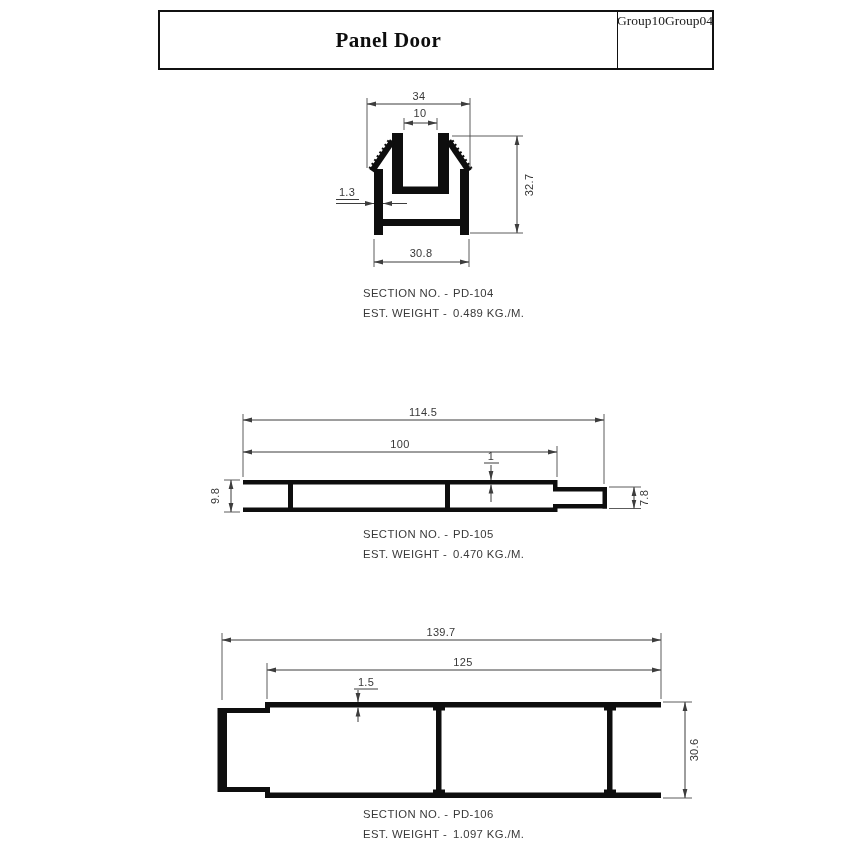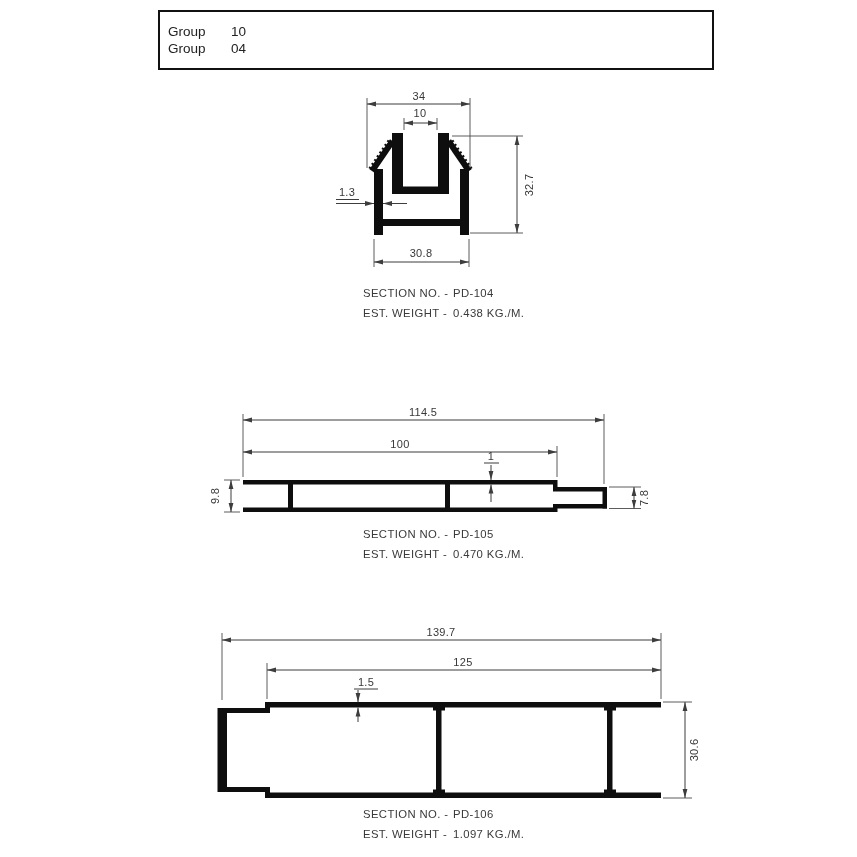--- a/index.html
+++ b/index.html
@@ -4,40 +4,43 @@
 <style>
   html,body{margin:0;padding:0;background:#ffffff;}
   .page{position:relative;width:857px;height:857px;background:#ffffff;overflow:hidden;
         font-family:"Liberation Sans",sans-serif;}
   
   .header-box{position:absolute;left:158px;top:10px;width:552px;height:56px;
               border:2.5px solid #111;display:flex;background:#fff;}
   .title-cell{flex:1;display:flex;align-items:center;justify-content:center;border-right:1.5px solid #111;}
   .title-cell h1{margin:0;font-family:"Liberation Serif",serif;font-weight:bold;
                  font-size:21px;color:#0d0d0d;letter-spacing:.5px;}
-  .meta-cell{width:78px;display:flex;flex-direction:column;justify-content:center;
-             padding:0 8px;font-family:Liberation Sans, sans-serif;font-size:13.5px;color:#222;}
+  .meta-cell{width:78px;display:flex;flex-direction:row;justify-content:center;
+             padding:0 8px;font-family:Liberation Serif, serif;font-size:13.5px;color:#222;}
   .meta-row{display:flex;justify-content:space-between;line-height:17px;}
   
   .fig-labels{position:absolute;font-size:11.3px;color:#3a3a3a;letter-spacing:.4px;}
   .lab-row{display:flex;line-height:20px;white-space:nowrap;align-items:flex-end;}
   .lab-row .key{width:90px;}
   svg{position:absolute;overflow:visible;}
   svg text{font-family:"Liberation Sans",sans-serif;font-size:11px;fill:#383838;letter-spacing:.3px;}
   .dimline{stroke:#3d3d3d;stroke-width:1;fill:none;}
   .ext{stroke:#4a4a4a;stroke-width:0.9;fill:none;}
   .prof{fill:#0e0e0e;stroke:none;}
   .profstroke{stroke:#0e0e0e;fill:none;}
 </style>
 </head>
 <body>
 
 <div class="page">
 
   <div class="header-box">
+    <div class="title-cell">
+      <h1>Panel Door</h1>
+    </div>
     <div class="meta-cell">
       <div class="meta-row">
         <span>Group</span>
         <span>10</span>
       </div>
       <div class="meta-row">
         <span>Group</span>
         <span>04</span>
       </div>
     </div>
@@ -99,21 +102,21 @@
     </g>
   </svg>
 
   <div class="fig-labels" style="left:363px;top:283px;">
     <div class="lab-row">
       <span class="key">SECTION NO. -</span>
       <span class="val">PD-104</span>
     </div>
     <div class="lab-row">
       <span class="key">EST. WEIGHT -</span>
-      <span class="val">0.438 KG./M.</span>
+      <span class="val">0.489 KG./M.</span>
     </div>
   </div>
 
   <svg style="left:205px;top:402px;" width="465" height="120" viewBox="205 402 465 120">
 
     <g>
       <rect class="prof" x="243" y="480" width="314" height="4.5"></rect>
       <rect class="prof" x="553" y="480" width="4.5" height="11"></rect>
       <rect class="prof" x="553" y="487" width="54" height="4.5"></rect>
       <rect class="prof" x="602.5" y="487" width="4.5" height="21.5"></rect>

